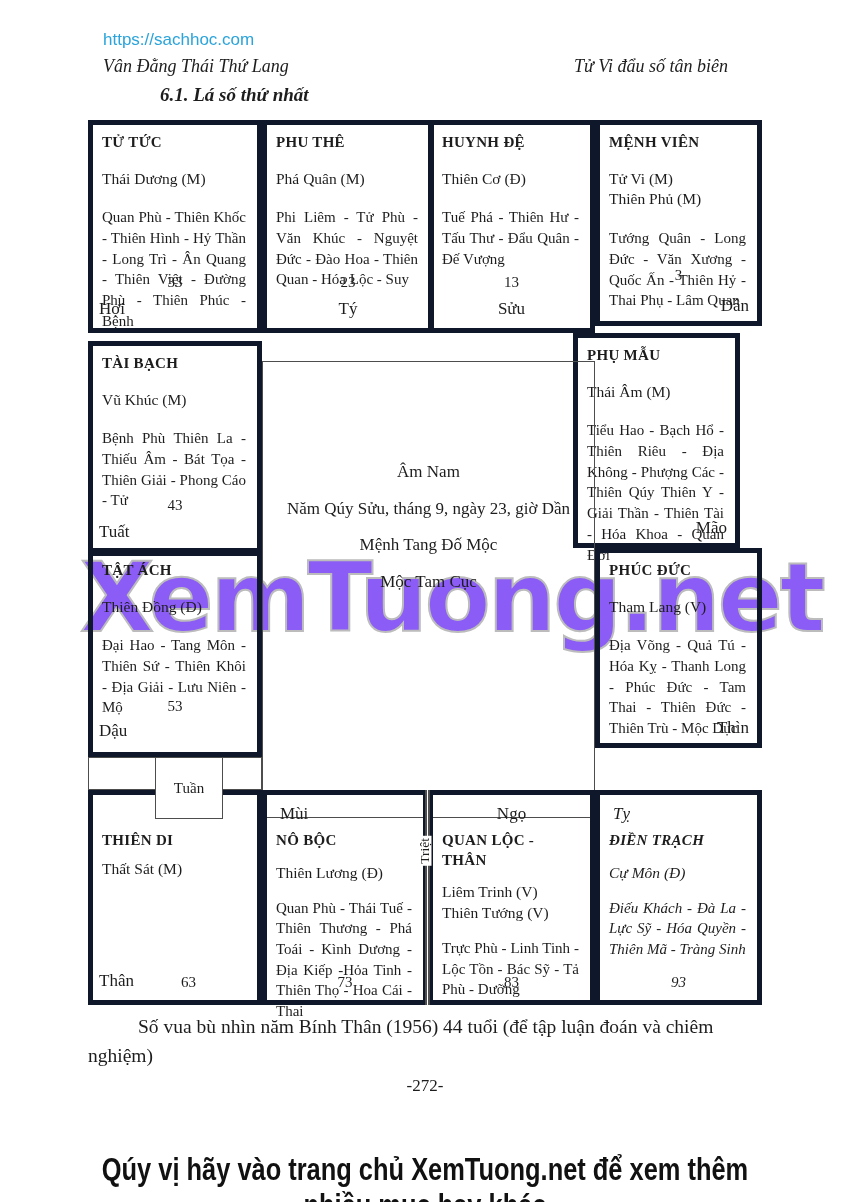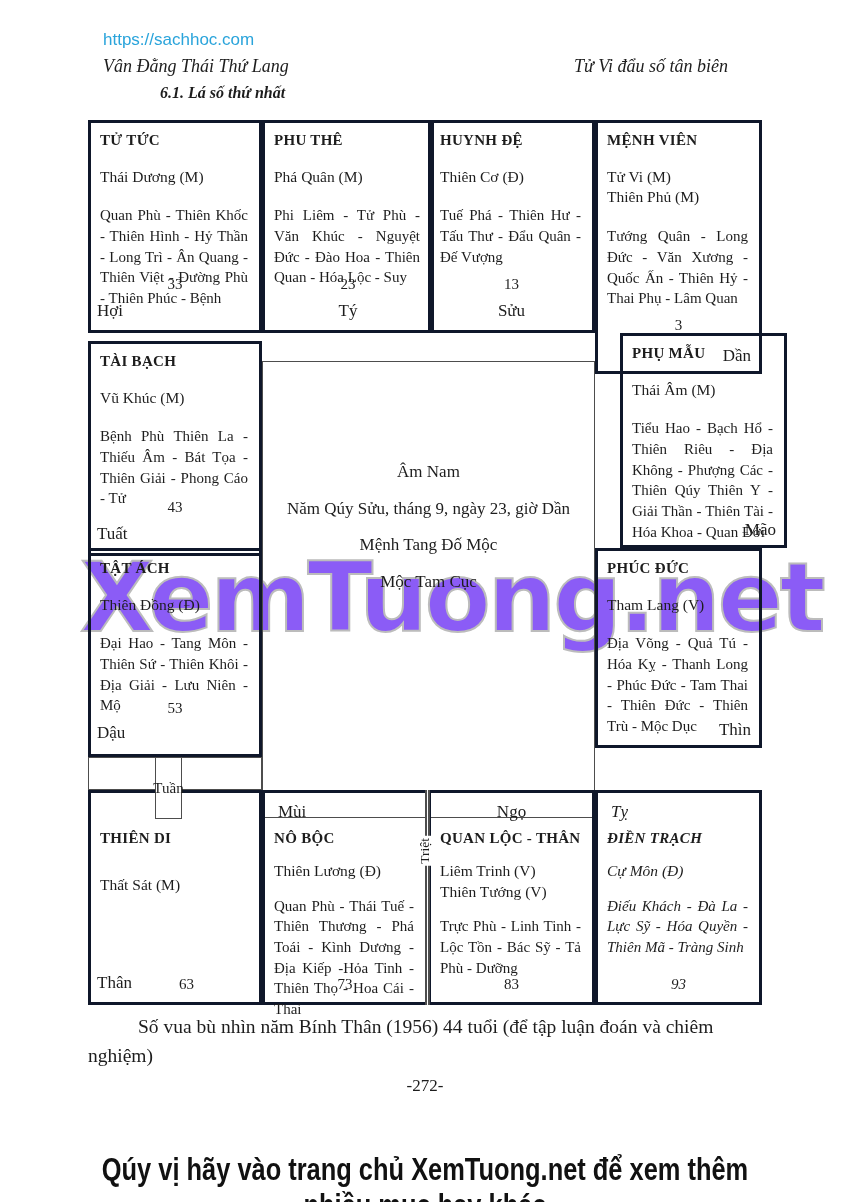--- a/index.html
+++ b/index.html
@@ -6,50 +6,50 @@
   body{
     width:850px;height:1202px;background:#ffffff;position:relative;
     font-family:"Liberation Serif","DejaVu Serif",serif;color:#1d1d1d;
     overflow:hidden;
   }
   
   .site-link{position:absolute;left:103px;top:30px;font-family:"Liberation Sans",sans-serif;
     font-size:17px;color:#2aa4db;text-decoration:none;}
   .author{position:absolute;left:103px;top:56px;font-style:italic;font-size:18px;}
   .booktitle{position:absolute;right:122px;top:56px;font-style:italic;font-size:18px;}
-  .section{position:absolute;left:160px;top:84px;font-style:italic;font-weight:bold;font-size:16px;}
+  .section{position:absolute;left:160px;top:84px;font-style:italic;font-weight:bold;font-size:19px;}
   
   .watermark{
     position:absolute;left:80px;top:546px;width:690px;z-index:1;
     font-family:"DejaVu Sans",sans-serif;font-weight:bold;font-size:96px;line-height:1.1;
     text-align:center;letter-spacing:-3px;white-space:nowrap;
     color:#8b5cf6;-webkit-text-stroke:2px #bcbcbc;pointer-events:none;
   }
   
   .grid{position:absolute;left:88px;top:120px;width:674px;height:885px;z-index:2;}
-  .cell{position:absolute;box-sizing:border-box;border:3px solid #0f172a;background:transparent;
+  .cell{position:absolute;box-sizing:border-box;border:5px solid #0f172a;background:transparent;
     padding:8px 9px;font-size:15px;line-height:1.3;}
   .title{font-weight:bold;font-size:15px;letter-spacing:.3px;}
   .mains{margin-top:16px;}
   .mains div{font-size:15.5px;line-height:1.35;}
   .stars{margin-top:18px;text-align:justify;font-size:15px;line-height:1.38;padding-right:2px;}
   .num{position:absolute;bottom:36px;left:0;right:0;text-align:center;font-size:15px;}
   .branch{position:absolute;font-size:17px;}
   .branch.bl{left:6px;bottom:8px;}
   .branch.bc{left:0;right:0;text-align:center;bottom:8px;}
   .branch.br{right:8px;bottom:4px;}
   .branch-top{font-size:17px;}
   .branch-top.tl{margin-left:4px;}
   .branch-top.tc{text-align:center;}
   .r4 .title{margin-top:6px;}
   .r4 .mains{margin-top:12px;}
   .r4 .stars{margin-top:14px;}
   .r4 .num{bottom:8px;}
   .cell-thien-di .title{margin-top:28px;}
-  .cell-thien-di .mains{margin-top:26px;}
+  .cell-thien-di .mains{margin-top:8px;}
   .cell-thien-di .stars{margin-top:24px;}
   .num-inline{position:absolute;left:88px;bottom:8px;font-size:15px;}
   .center-cell{position:absolute;box-sizing:border-box;border:1px solid #4d4d4d;
     text-align:center;}
   .center-cell .info{margin-top:92px;font-size:17px;line-height:2.15;}
   .strip{position:absolute;box-sizing:border-box;border:1px solid #4d4d4d;}
   .tuan-box{position:absolute;box-sizing:border-box;border:1px solid #4d4d4d;background:#fff;
     z-index:3;display:flex;align-items:center;justify-content:center;font-size:15px;}
   .triet-line{position:absolute;width:5px;box-sizing:border-box;background:#fff;
     border-left:2px solid #4d4d4d;border-right:2px solid #4d4d4d;z-index:3;}
@@ -98,42 +98,42 @@
   <div class="cell" style="left:340px;top:0;width:167px;height:213px;">
     <div class="title">HUYNH ĐỆ</div>
     <div class="mains">
         <div>Thiên Cơ (Đ)</div>
       </div>
     <div class="stars">Tuế Phá - Thiên Hư - Tấu Thư - Đẩu Quân - Đế Vượng</div>
     <div class="num">13</div>
     <div class="branch bc">Sửu</div>
   </div>
 
-  <div class="cell" style="left:507px;top:0;width:167px;height:254px;">
+  <div class="cell" style="left:507px;top:0;width:167px;height:206px;">
     <div class="title">MỆNH VIÊN</div>
     <div class="mains">
       <div>Tử Vi (M)</div>
       <div>Thiên Phủ (M)</div>
     </div>
     <div class="stars">Tướng Quân - Long Đức - Văn Xương - Quốc Ấn - Thiên Hỷ - Thai Phụ - Lâm Quan</div>
     <div class="num">3</div>
     <div class="branch br">Dần</div>
   </div>
 
   <div class="cell" style="left:0;top:213px;width:174px;height:215px;margin-top:8px;">
     <div class="title">TÀI BẠCH</div>
     <div class="mains">
         <div>Vũ Khúc (M)</div>
       </div>
     <div class="stars">Bệnh Phù Thiên La - Thiếu Âm - Bát Tọa - Thiên Giải - Phong Cáo - Tử</div>
     <div class="num">43</div>
     <div class="branch bl">Tuất</div>
   </div>
 
-  <div class="cell" style="left:532px;top:213px;width:167px;height:215px;">
+  <div class="cell" style="left:485px;top:213px;width:167px;height:215px;">
     <div class="title">PHỤ MẪU</div>
     <div class="mains">
         <div>Thái Âm (M)</div>
       </div>
     <div class="stars">Tiểu Hao - Bạch Hổ - Thiên Riêu - Địa Không - Phượng Các - Thiên Qúy Thiên Y - Giải Thần - Thiên Tài - Hóa Khoa - Quan Đới</div>
     <div class="branch br">Mão</div>
   </div>
 
   <div class="center-cell" style="left:174px;top:213px;width:333px;height:457px;margin-top:28px;">
     <div class="info">
@@ -198,21 +198,21 @@
   <div class="cell r4" style="left:507px;top:670px;width:167px;height:215px;font-style:italic;">
     <div class="branch-top tl">Tỵ</div>
     <div class="title">ĐIỀN TRẠCH</div>
     <div class="mains">
         <div>Cự Môn (Đ)</div>
       </div>
     <div class="stars">Điếu Khách - Đà La - Lực Sỹ - Hóa Quyền - Thiên Mã - Tràng Sinh</div>
     <div class="num">93</div>
   </div>
 
-  <div class="tuan-box" style="left:67px;top:637px;width:27px;height:62px;">
+  <div class="tuan-box" style="left:67px;top:637px;width:68px;height:62px;">
     <span>Tuần</span>
   </div>
   <div class="triet-line" style="left:337px;top:670px;height:215px;"></div>
   <div class="triet-label" style="left:330px;top:716px;">Triệt</div>
 
 </div>
 
 <div class="note">Số vua bù nhìn năm Bính Thân (1956) 44 tuổi (để tập luận đoán và chiêm nghiệm)</div>
 <div class="pagenum">-272-</div>
 <div class="footer">

